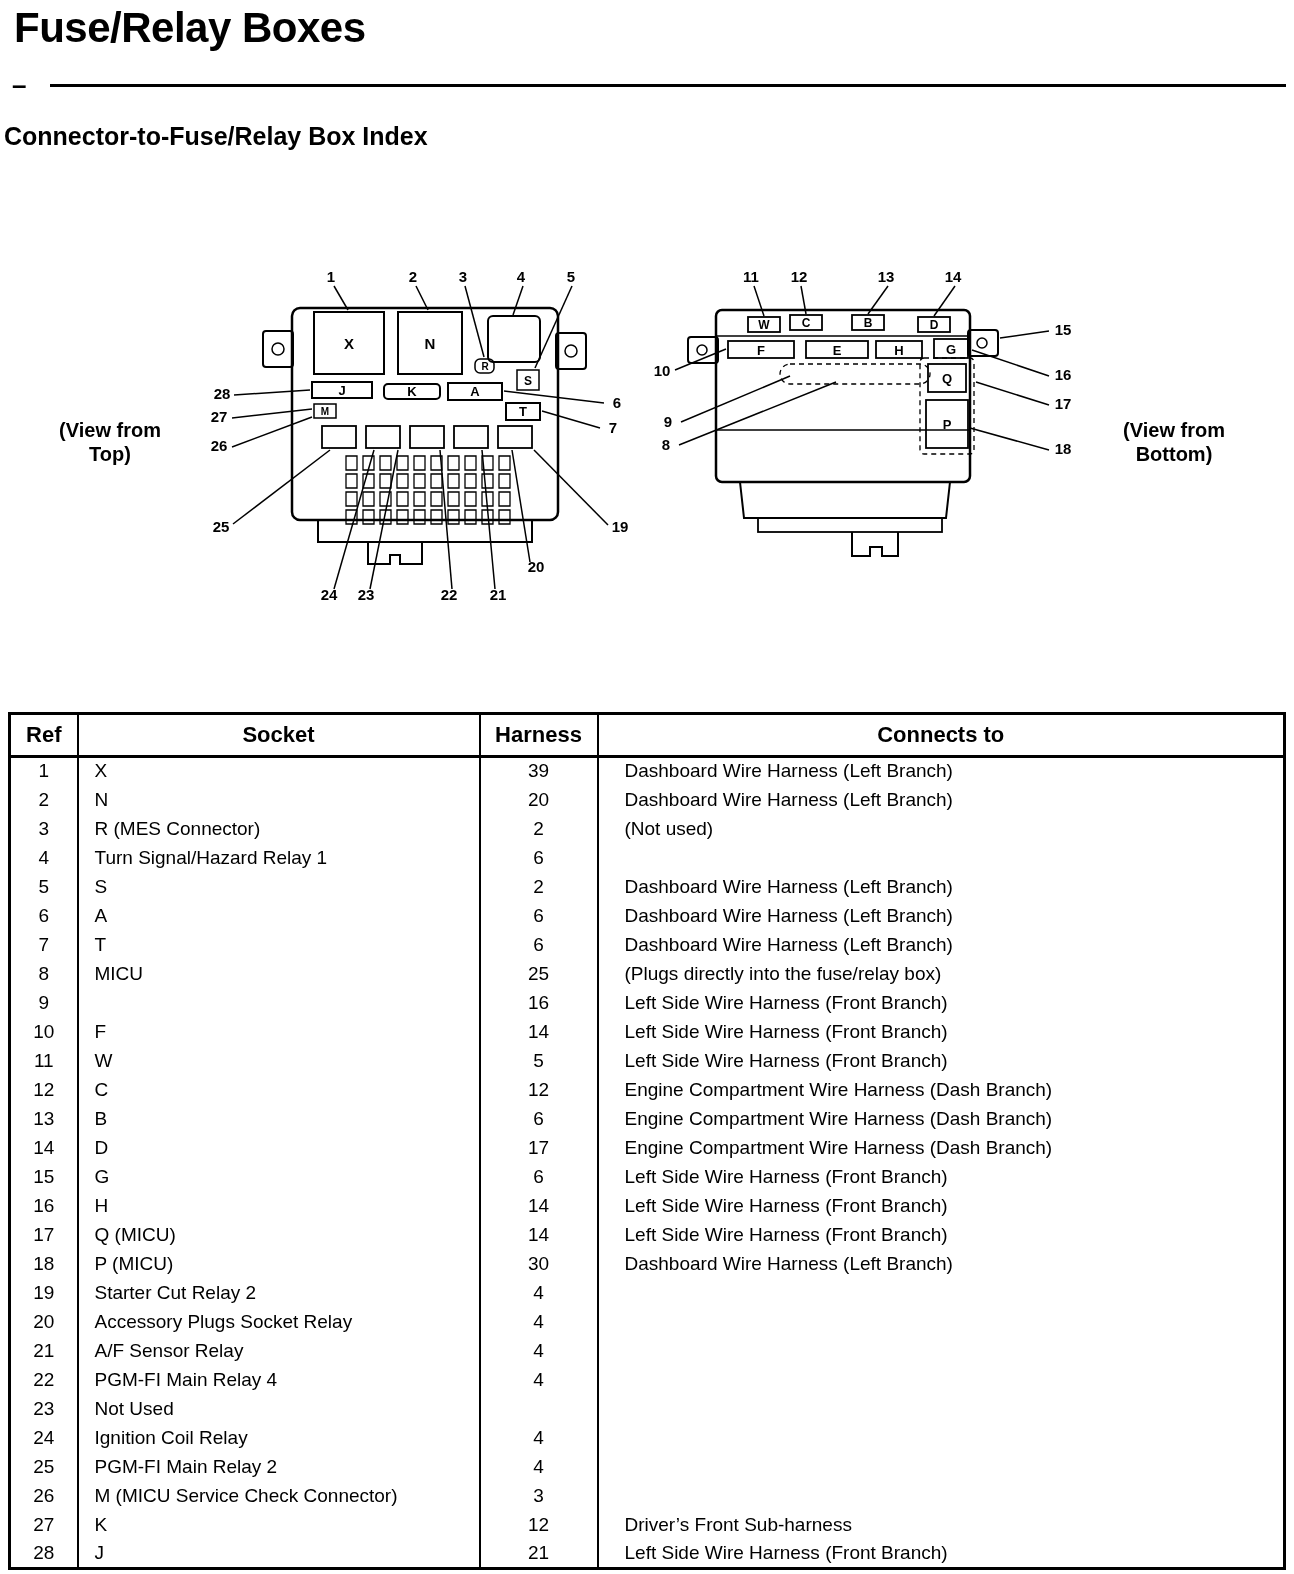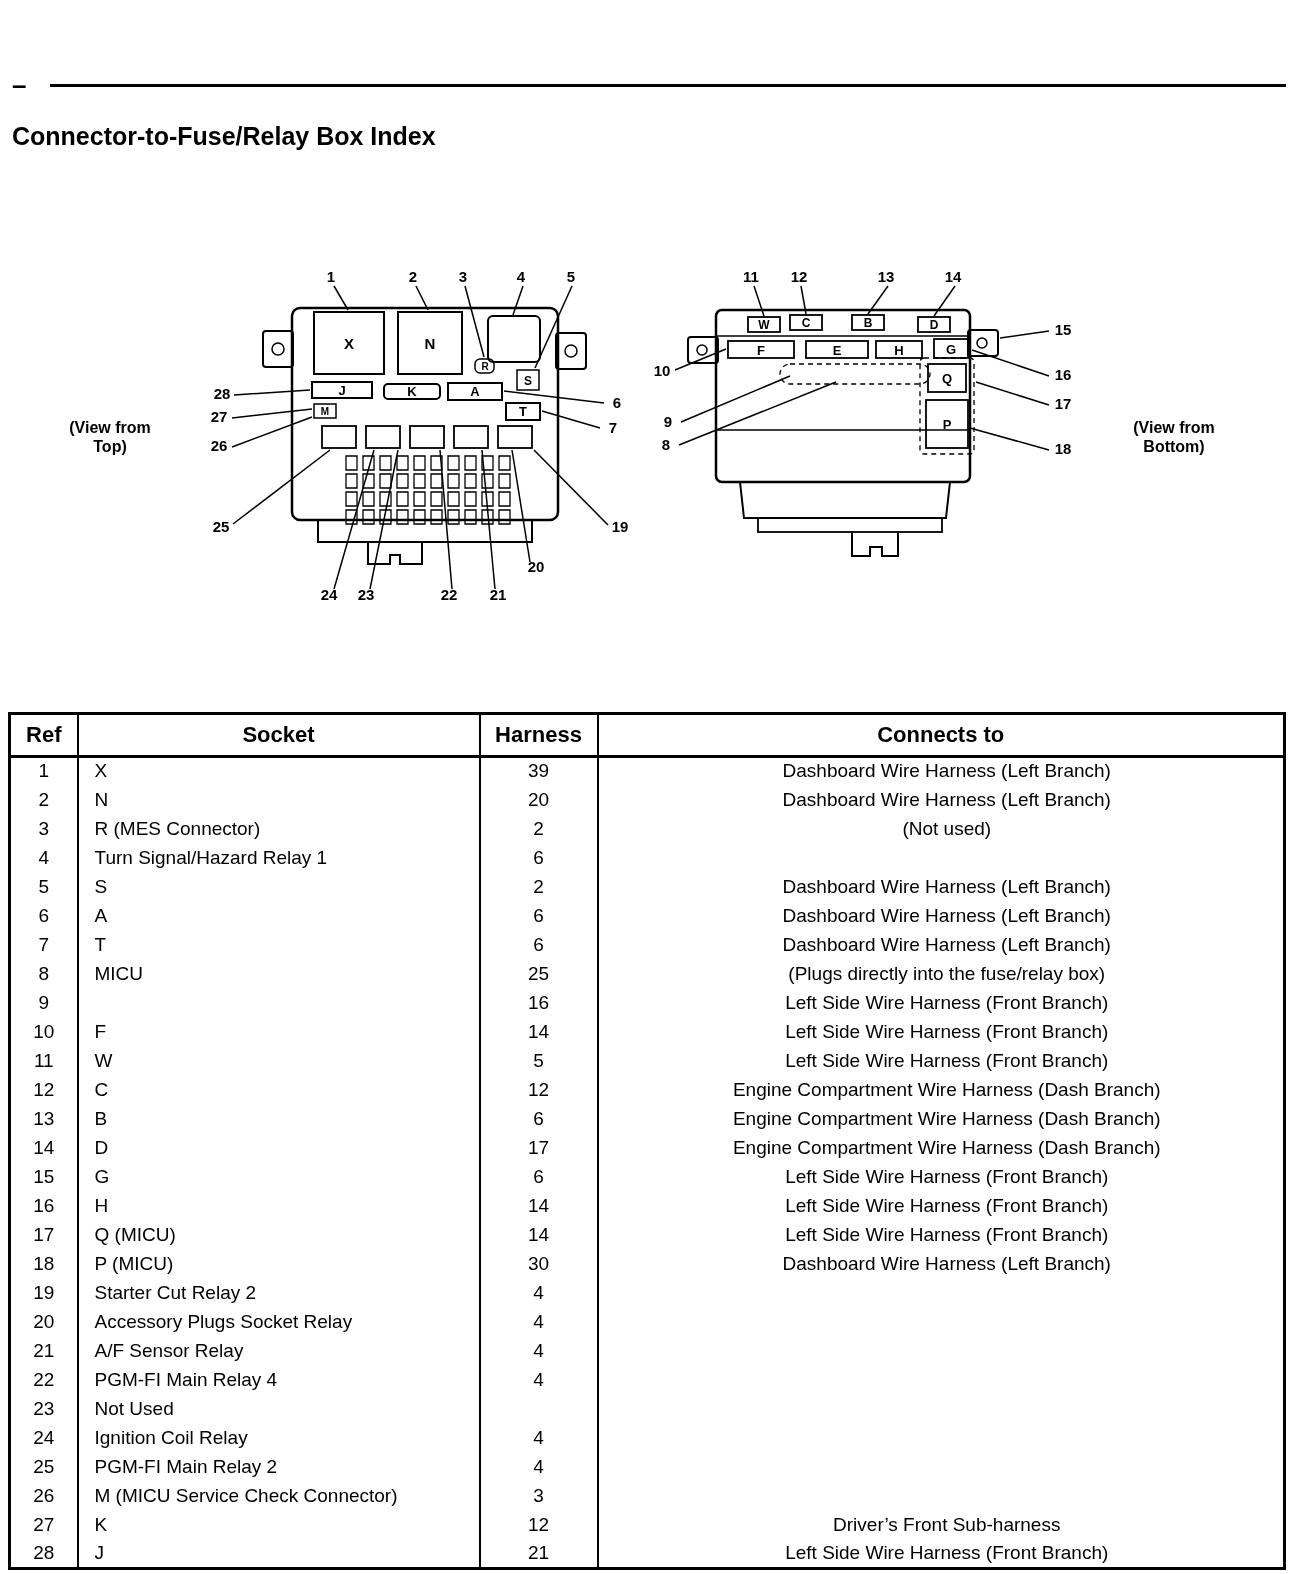--- a/index.html
+++ b/index.html
@@ -4,38 +4,39 @@
 <style>
   * { margin:0; padding:0; box-sizing:border-box; }
   html, body { background:#fff; }
   body { font-family:"Liberation Sans","DejaVu Sans",sans-serif; color:#000; }
   .page { position:relative; width:1294px; height:1574px; background:#fff; overflow:hidden; }
   .page-title { position:absolute; left:14px; top:4px; font-size:42px; font-weight:700; letter-spacing:-0.5px; }
   .subtitle-row { position:absolute; left:12px; top:70px; right:8px; display:flex; align-items:center; }
   .subtitle-dash { font-size:26px; font-weight:700; margin-right:14px; }
   .page-subtitle { font-size:31px; font-weight:700; white-space:nowrap; }
   .subtitle-rule { flex:1; height:3px; background:#000; margin-left:10px; }
-  .section-heading { position:absolute; left:12px; top:122px; font-size:25px; font-weight:700; }
+  .section-heading { position:absolute; left:4px; top:122px; font-size:25px; font-weight:700; }
   .diagram-area { position:absolute; left:0; top:250px; width:1294px; height:460px; }
   .diagram-svg { position:absolute; left:0; top:0; }
-  .caption { position:absolute; font-weight:700; font-size:16px; text-align:center; white-space:pre-line; line-height:1.2; }
+  .caption { position:absolute; font-weight:700; font-size:20px; text-align:center; white-space:pre-line; line-height:1.2; }
   .caption-top { left:28px; top:168px; width:164px; }
   .caption-bottom { left:1086px; top:168px; width:176px; }
   .index-table { position:absolute; left:8px; top:712px; width:1278px; border-collapse:collapse; border:3px solid #000; background:#fff; }
   .index-table th { font-size:22px; font-weight:700; padding:7px 4px; border-bottom:3px solid #000; }
   .index-table th + th, .index-table td + td { border-left:2px solid #000; }
   .index-table td { font-size:19px; height:29px; padding:0 6px; text-align:center; line-height:1.1; }
   .index-table td.cell-socket { text-align:left; padding-left:16px; }
-  .index-table td.cell-connects { text-align:center; padding-left:18px; }
+  .index-table td.cell-connects { text-align:left; padding-left:26px; }
 </style>
 </head>
 <body>
 
 <div class="page">
 
+  <h1 class="page-title">Fuse/Relay Boxes</h1>
 
   <div class="subtitle-row">
     <span class="subtitle-dash">–</span>
     <div class="subtitle-rule"></div>
   </div>
 
   <h3 class="section-heading">Connector-to-Fuse/Relay Box Index</h3>
 
   <div class="diagram-area">
     <div class="caption caption-top">(View from

